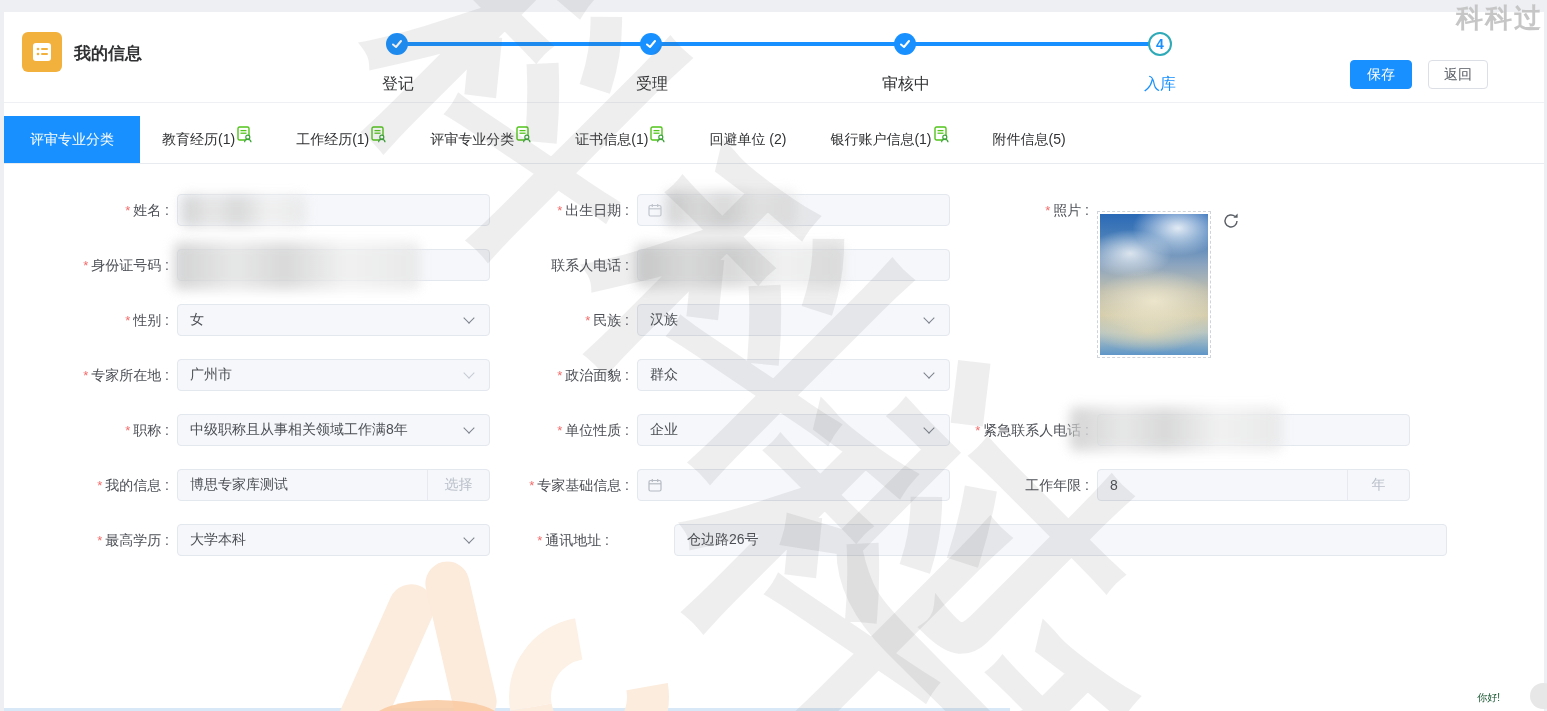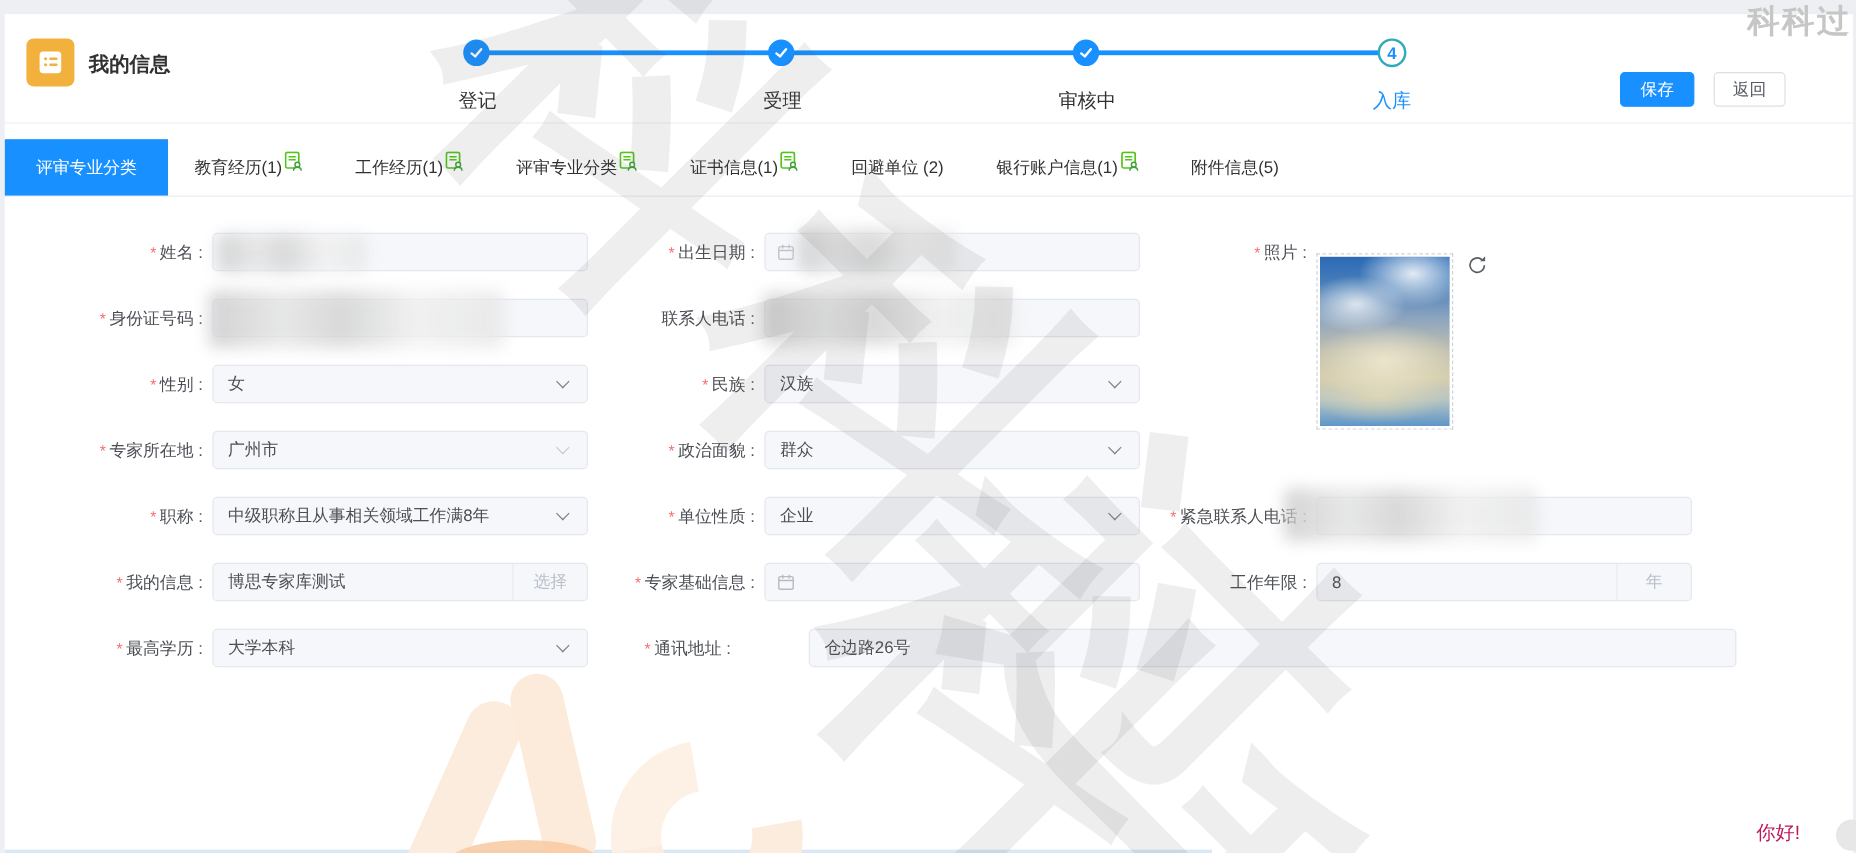--- a/index.html
+++ b/index.html
@@ -72,21 +72,21 @@
   .refresh { position:absolute; left:1218px; top:200px; width:18px; height:18px; cursor:pointer; }
 
   
   .wm-layer { position:absolute; inset:0; overflow:hidden; pointer-events:none; z-index:60; }
   .wm-diag { position:absolute; font-size:300px; font-weight:bold; color:rgba(90,90,90,.10);
     transform:rotate(45deg); transform-origin:left top; white-space:nowrap; letter-spacing:14px; }
   .wm-diag.one { left:560px; top:-150px; }
   .wm-diag.two { left:880px; top:330px; }
   .wm-corner { position:absolute; right:4px; top:0px; font-size:27px; font-weight:bold;
     color:#c6c6c6; letter-spacing:2px; }
-  .greeting { position:absolute; right:44px; bottom:6px; font-size:16px; color:#be185d; }
+  .greeting { position:absolute; right:44px; bottom:6px; font-size:10px; color:#14532d; }
   .avatar { position:absolute; right:-12px; bottom:2px; width:26px; height:26px;
     border-radius:50%; background:#e7e7e7; }
 
   .logo-layer { position:absolute; left:290px; top:550px; width:460px; height:161px;
     overflow:visible; pointer-events:none; z-index:5; }
   .lbar { position:absolute; background:#fcecdd; border-radius:26px; }
   .lbar.b1 { left:60px; top:15px; width:46px; height:215px; transform:rotate(24deg); }
   .lbar.b2 { left:145px; top:-2px; width:44px; height:165px; transform:rotate(-13deg); background:#fceadb; }
   .lring { position:absolute; left:215px; top:55px; width:160px; height:160px; border-radius:50%;
     border:42px solid #fcecdd; border-top-color:transparent; border-left-color:#fdf1e6;

